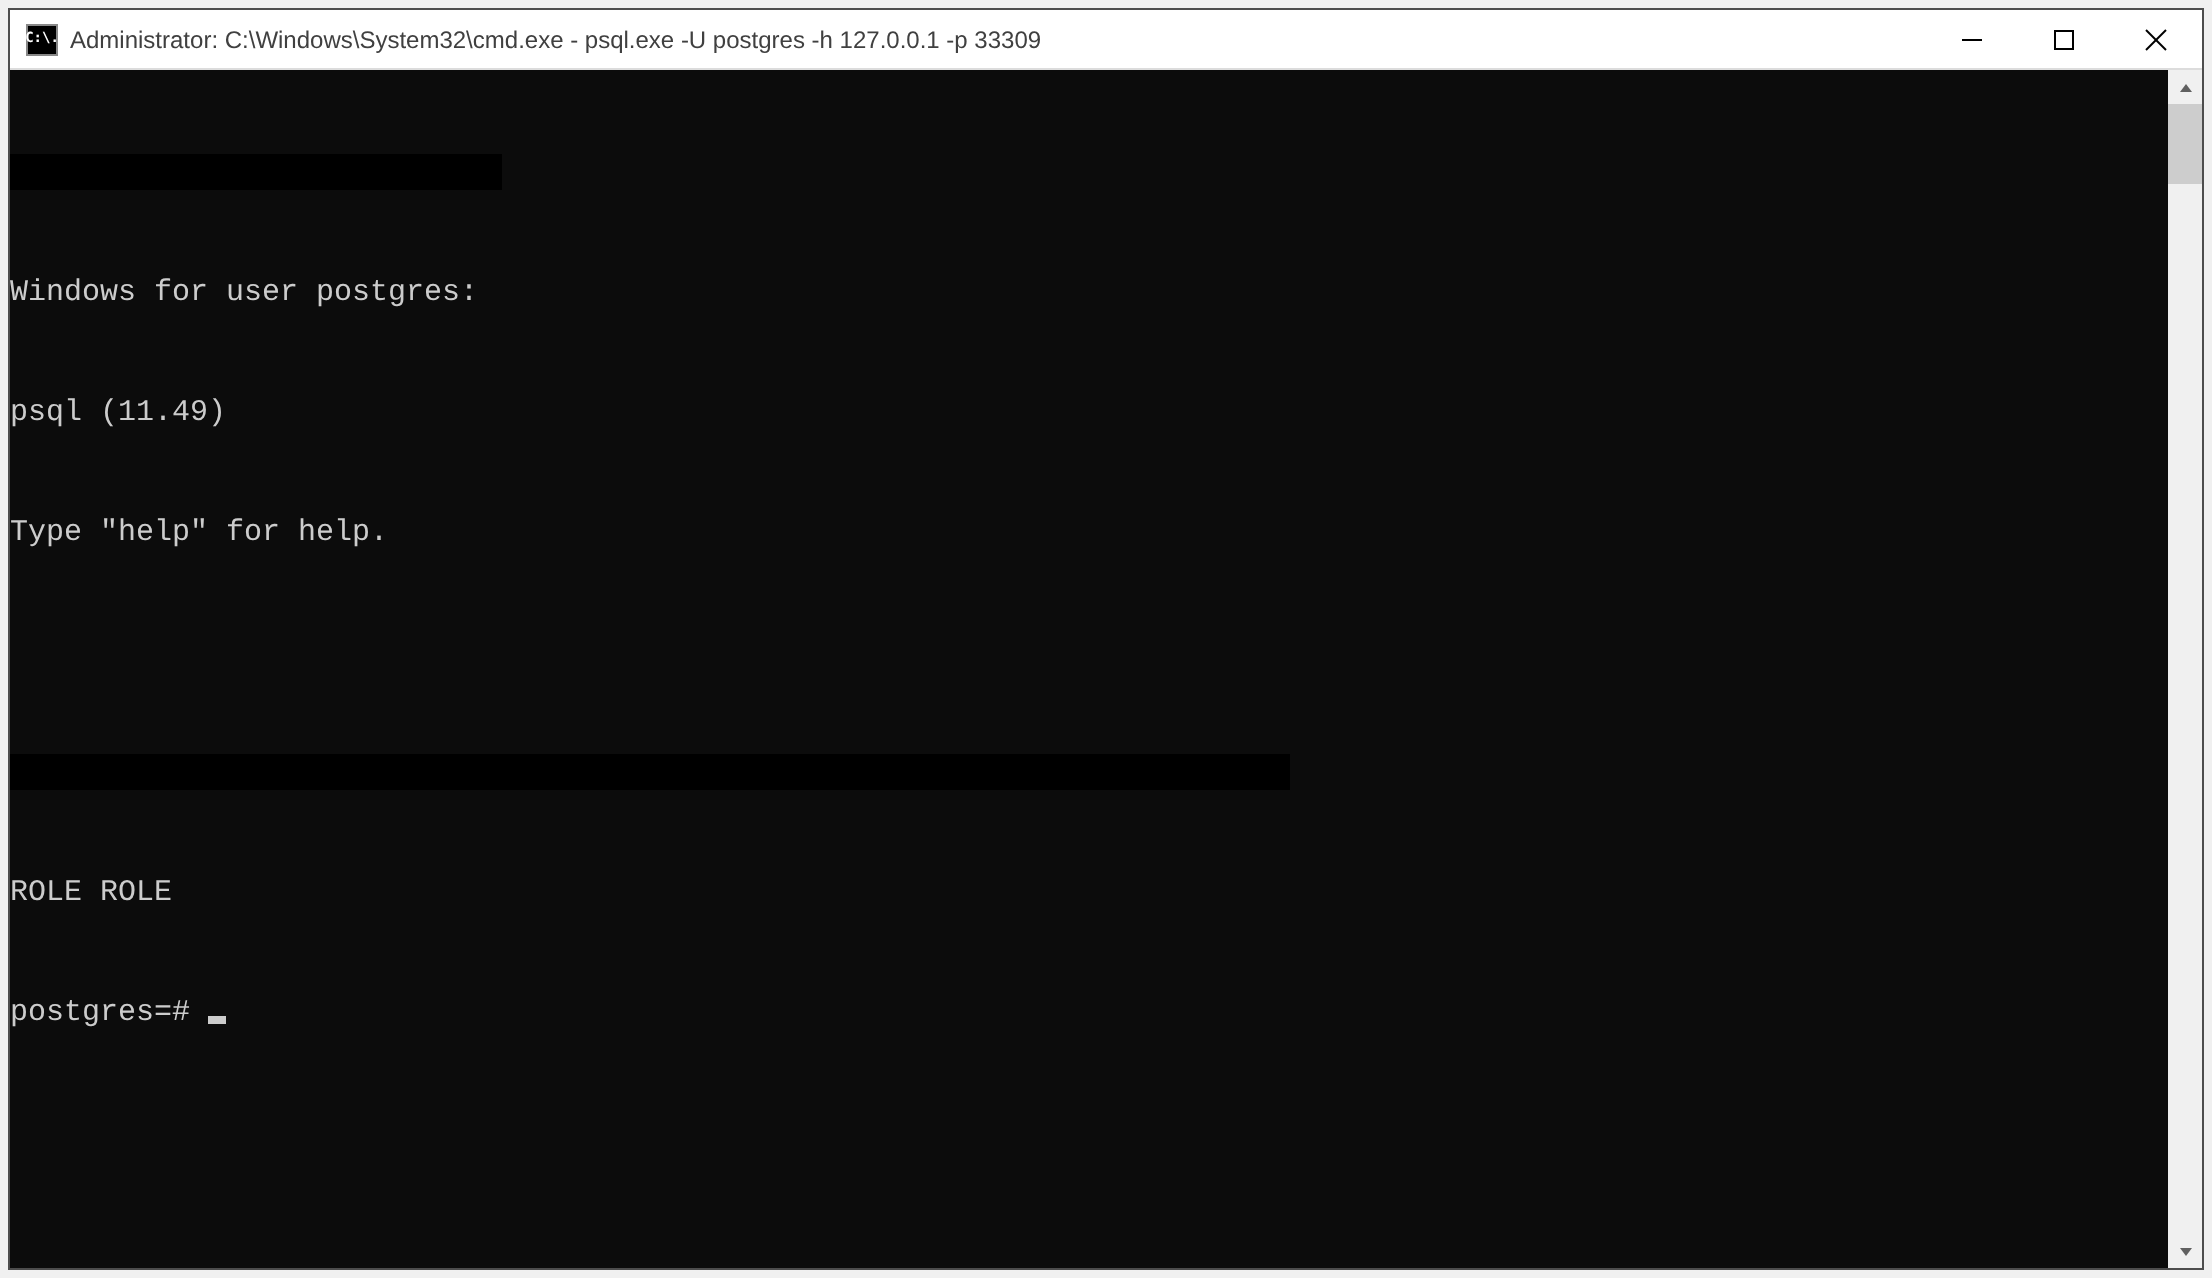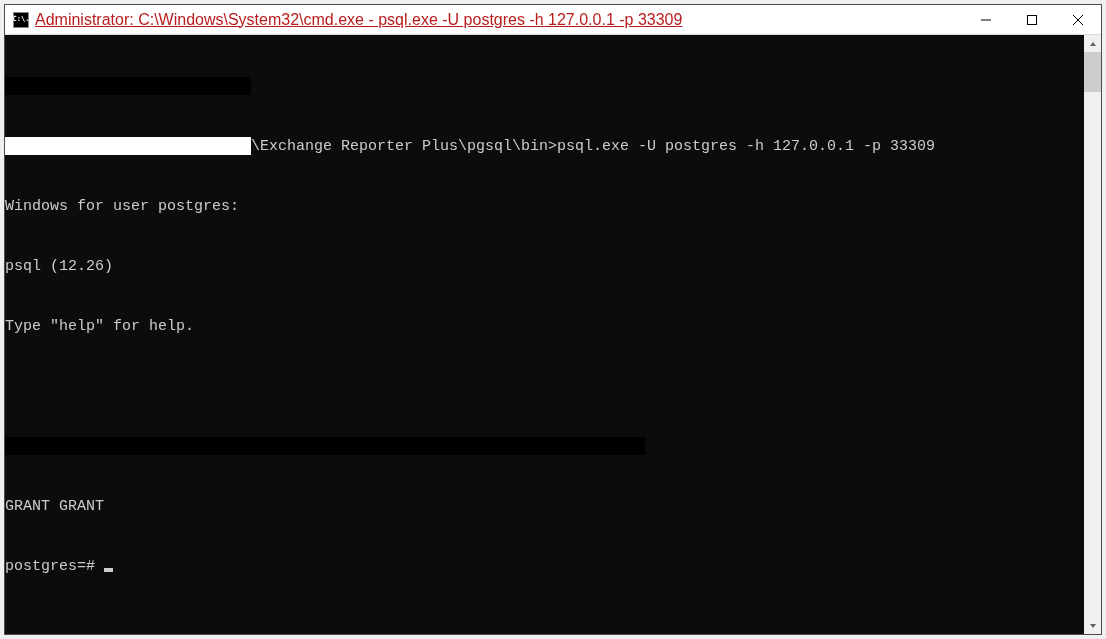--- a/index.html
+++ b/index.html
@@ -48,25 +48,24 @@
     }
     .titlebar-icon-text {
       color: #fff;
       font-size: 7px;
       font-weight: bold;
       line-height: 1;
       font-family: Consolas, monospace;
     }
     .titlebar-title {
       flex: 1;
-      font-size: 16px;
-      color: #b91c1c;
+      font-size: 12px;
+      color: #404040;
       white-space: nowrap;
       overflow: hidden;
-      text-decoration: underline;
     }
     .window-controls {
       display: flex;
       height: 100%;
     }
     .win-btn {
       width: 46px;
       height: 100%;
       display: flex;
       align-items: center;
@@ -183,27 +182,26 @@
             <line x1="1" y1="1" x2="11" y2="11" stroke="#000" stroke-width="1"></line>
             <line x1="11" y1="1" x2="1" y2="11" stroke="#000" stroke-width="1"></line>
           </svg>
       </button>
     </div>
   </div>
 
   <div class="content-area">
     <div class="terminal">
       <div class="line"><span class="redacted-black" style="width:246px;"></span></div>
-      <div class="line"><span class="redacted-white" style="width:246px;"></span><span>\Exchange Reporter Plus\pgsql\bin&gt;psql.exe -U postgres -h 127.0.0.1 -p 33309</span></div>
       <div class="line"><span>Windows for user postgres:</span></div>
-      <div class="line"><span>psql (12.26)</span></div>
+      <div class="line"><span>psql (11.49)</span></div>
       <div class="line"><span>Type "help" for help.</span></div>
       <div class="line">&nbsp;</div>
       <div class="line"><span class="redacted-black" style="width:640px;"></span></div>
-      <div class="line"><span>GRANT GRANT</span></div>
+      <div class="line"><span>ROLE ROLE</span></div>
       <div class="line"><span>postgres=# </span><span class="cursor"></span></div>
     </div>
 
     <div class="scrollbar">
       <div class="scroll-btn">
         <svg viewBox="0 0 8 8">
             <polygon points="4,2 7,6 1,6"></polygon>
           </svg>
       </div>
       <div class="scroll-track">

